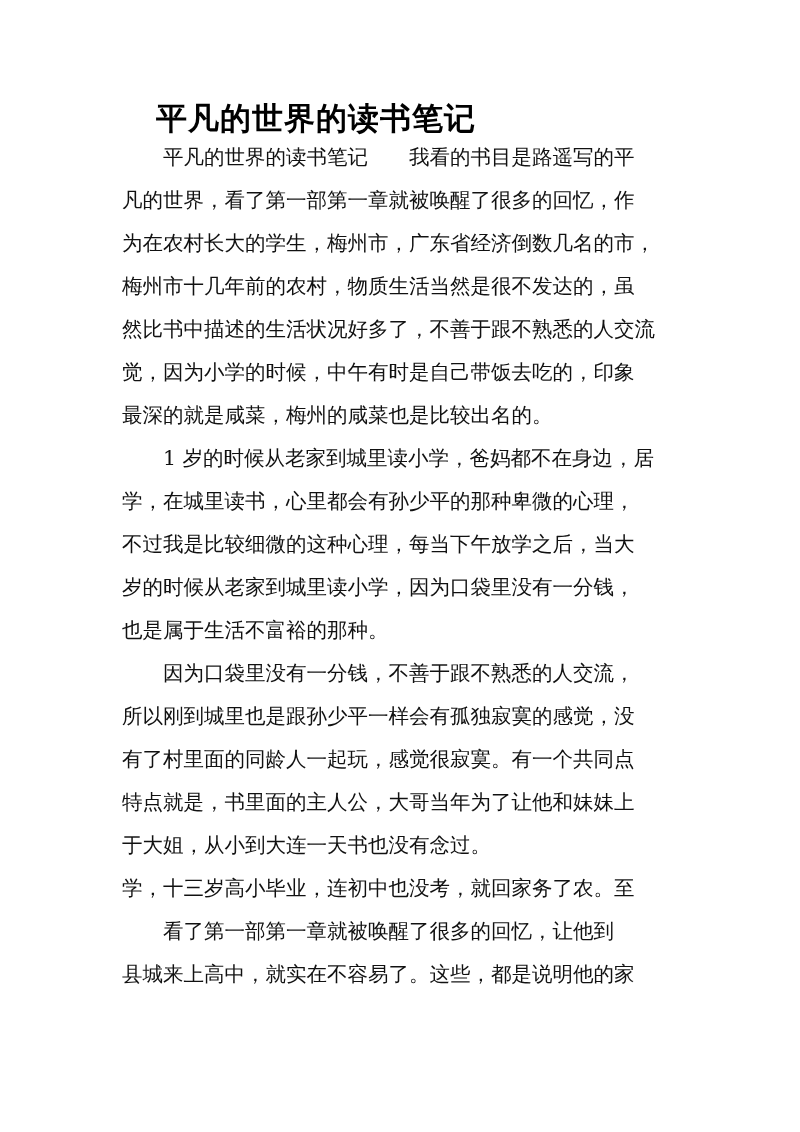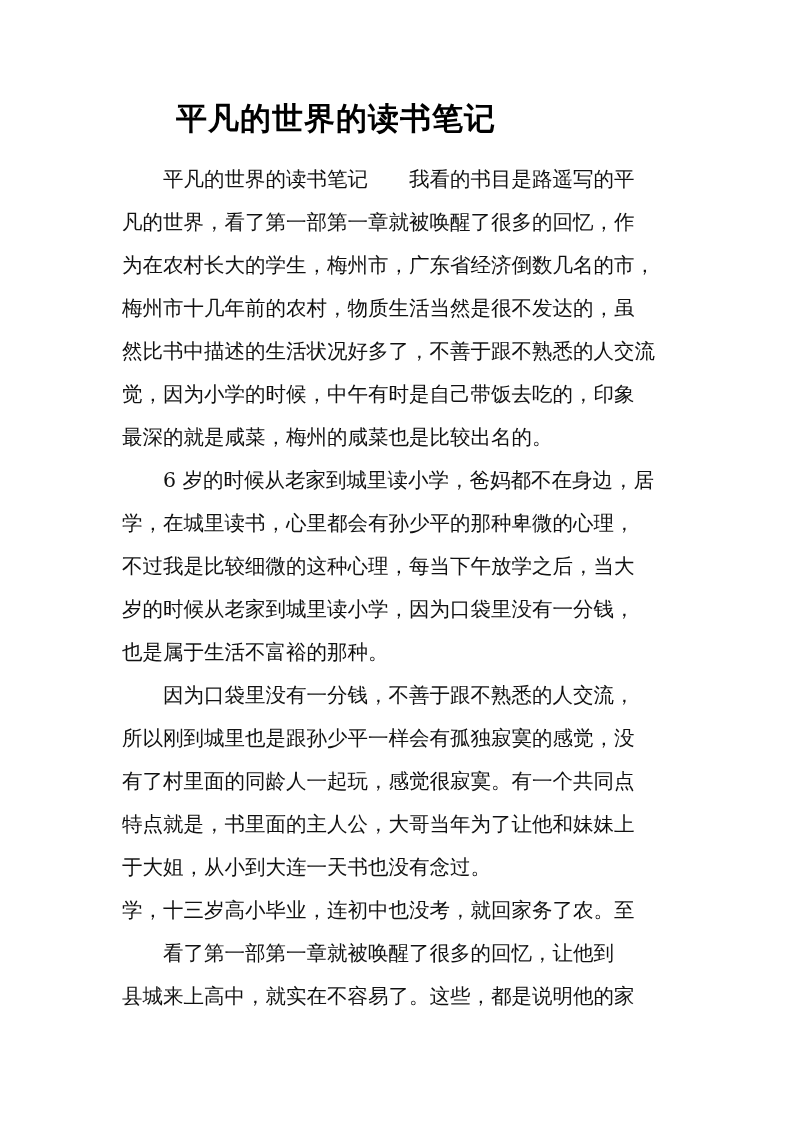--- a/index.html
+++ b/index.html
@@ -1,44 +1,44 @@
 <!DOCTYPE html>
 <html><head>
 <meta charset="utf-8">
 <style>
   html, body { margin: 0; padding: 0; background: #ffffff; }
   body { width: 800px; height: 1132px; position: relative; overflow: hidden; }
   .page { position: absolute; left: 0; top: 0; width: 800px; height: 1132px; background: #fff; }
   .title {
     position: absolute; left: 0; top: 96px; width: 632px; text-align: center;
     font-family: "DejaVu Serif", "Liberation Serif", serif;
-    font-size: 31px; font-weight: bold; color: #000; letter-spacing: 1px; line-height: 44px; margin-left: 20px;
+    font-size: 31px; font-weight: bold; color: #000; letter-spacing: 1px; line-height: 44px;
   }
   .body {
-    position: absolute; left: 122px; top: 158px; width: 540px;
+    position: absolute; left: 122px; top: 136px; width: 540px;
     font-family: "DejaVu Serif", "Liberation Serif", serif;
     font-size: 20.5px; color: #111; line-height: 43px;
   }
   .line { white-space: nowrap; height: 43px; }
   .indent { padding-left: 41px; }
 </style>
 </head>
 <body>
 
 <div class="page">
   <div class="title">平凡的世界的读书笔记</div>
   <div class="body">
     <div class="line indent">平凡的世界的读书笔记　　我看的书目是路遥写的平</div>
     <div class="line">凡的世界，看了第一部第一章就被唤醒了很多的回忆，作</div>
     <div class="line">为在农村长大的学生，梅州市，广东省经济倒数几名的市，</div>
     <div class="line">梅州市十几年前的农村，物质生活当然是很不发达的，虽</div>
     <div class="line">然比书中描述的生活状况好多了，不善于跟不熟悉的人交流</div>
     <div class="line">觉，因为小学的时候，中午有时是自己带饭去吃的，印象</div>
     <div class="line">最深的就是咸菜，梅州的咸菜也是比较出名的。</div>
-    <div class="line indent">6 岁的时候从老家到城里读小学，爸妈都不在身边，居</div>
+    <div class="line indent">1 岁的时候从老家到城里读小学，爸妈都不在身边，居</div>
     <div class="line">学，在城里读书，心里都会有孙少平的那种卑微的心理，</div>
     <div class="line">不过我是比较细微的这种心理，每当下午放学之后，当大</div>
     <div class="line">岁的时候从老家到城里读小学，因为口袋里没有一分钱，</div>
     <div class="line">也是属于生活不富裕的那种。</div>
     <div class="line indent">因为口袋里没有一分钱，不善于跟不熟悉的人交流，</div>
     <div class="line">所以刚到城里也是跟孙少平一样会有孤独寂寞的感觉，没</div>
     <div class="line">有了村里面的同龄人一起玩，感觉很寂寞。有一个共同点</div>
     <div class="line">特点就是，书里面的主人公，大哥当年为了让他和妹妹上</div>
     <div class="line">于大姐，从小到大连一天书也没有念过。</div>
     <div class="line">学，十三岁高小毕业，连初中也没考，就回家务了农。至</div>

